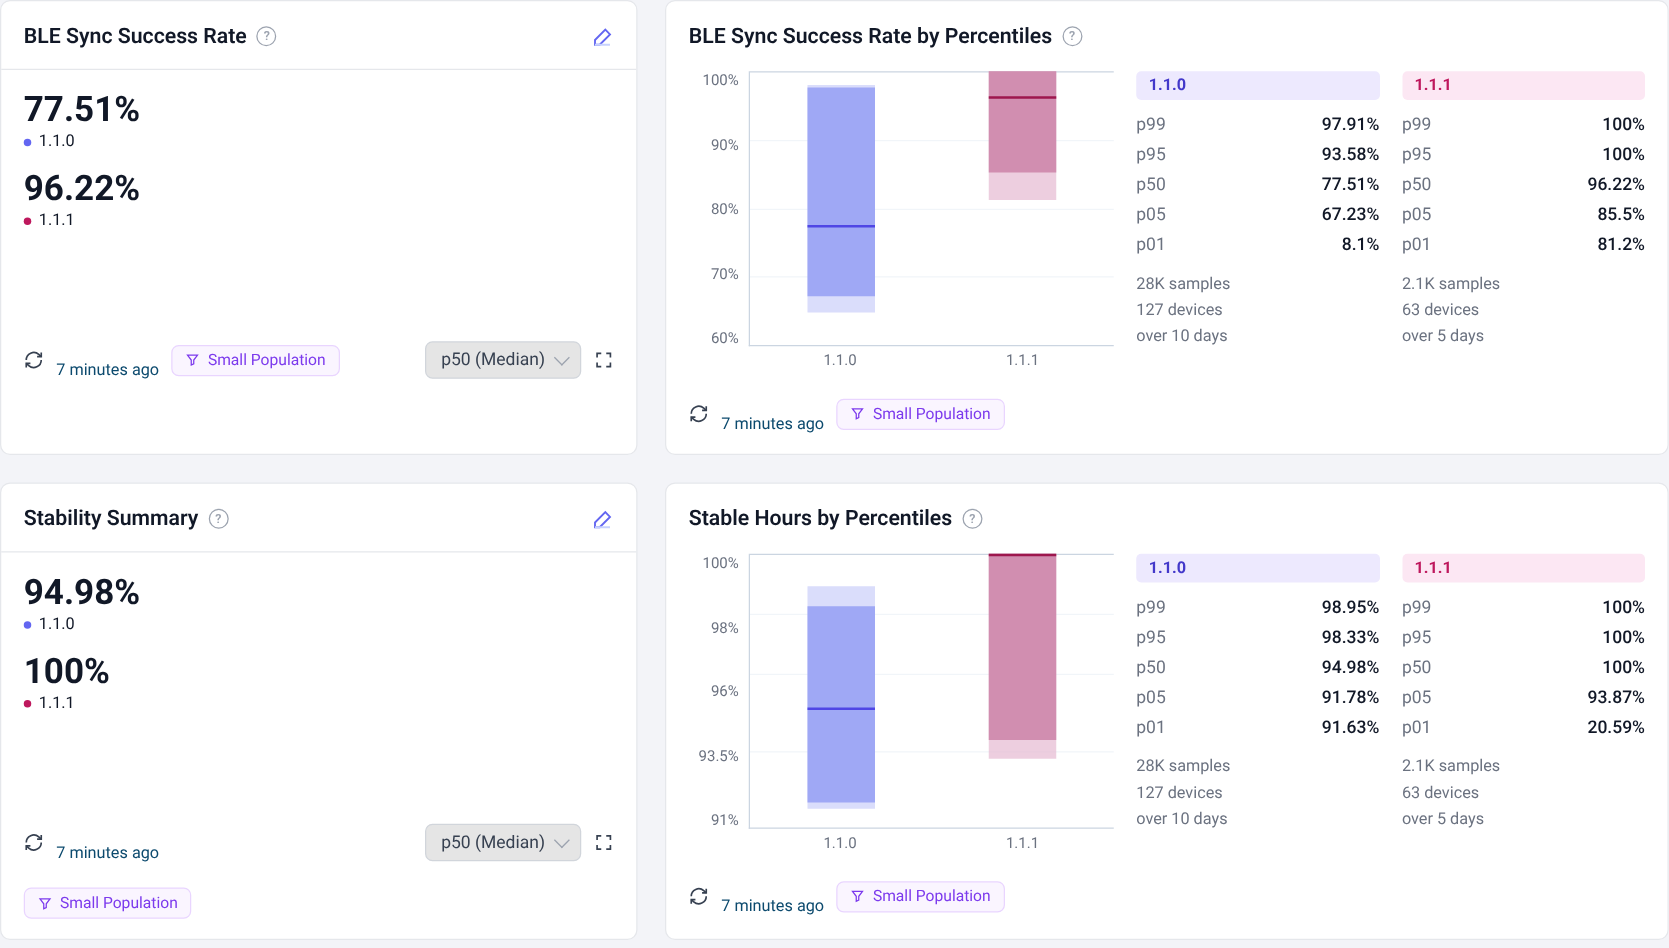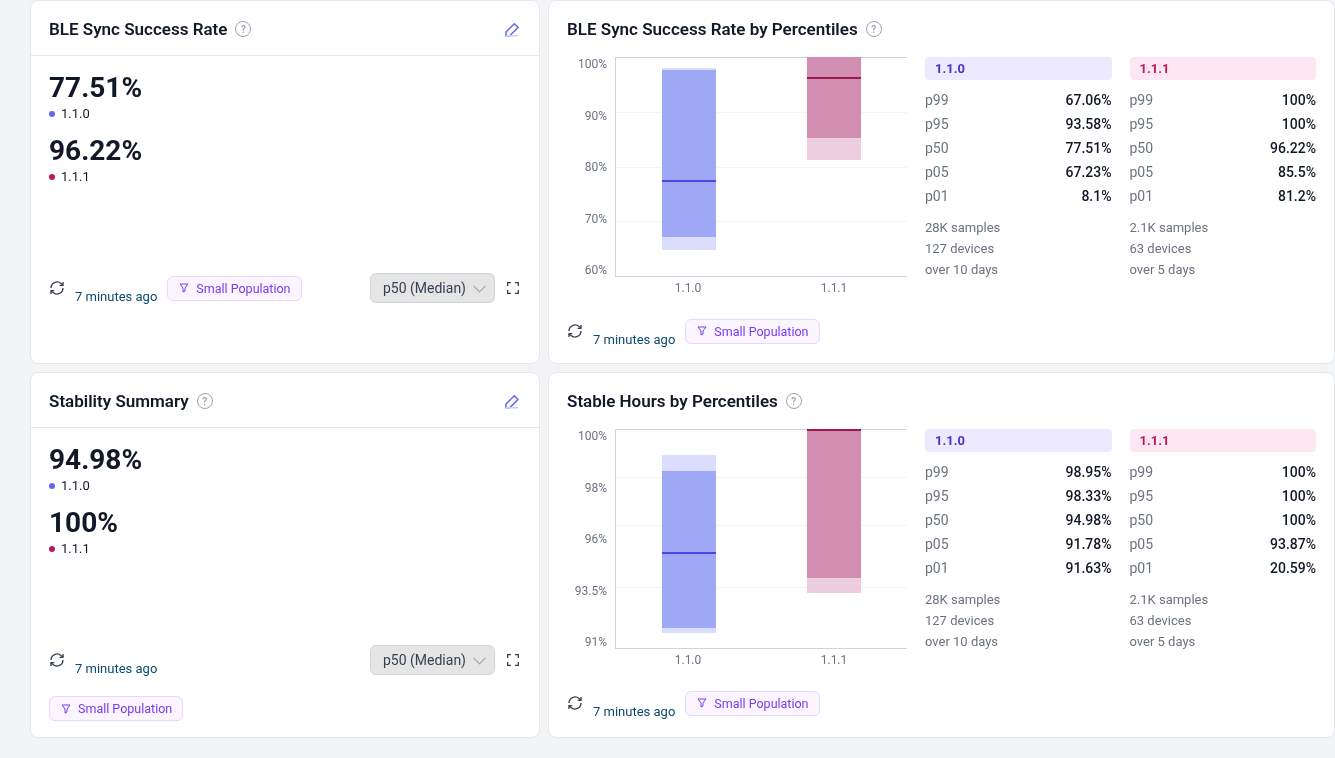--- a/index.html
+++ b/index.html
@@ -15,21 +15,21 @@
     --pink:#be185d;
     --pink-light:#fce7f3;
     --purple-icon:#6d28d9;
     --bar-blue:#9fa8f5;
     --bar-blue-mid:#c1c7f8;
     --bar-pink:#d18eb0;
     --bar-pink-mid:#e5b9d1;
   }
   *{box-sizing:border-box;font-family:-apple-system,BlinkMacSystemFont,'Segoe UI',Roboto,Helvetica,Arial,sans-serif;}
   body{margin:0;background:var(--bg);padding:0px;color:var(--text);}
-  .grid{display:grid;grid-template-columns:510px 1fr;gap:8px;padding-left:30px;}
+  .grid{display:grid;grid-template-columns:510px 1fr;gap:22px;}
   .card{background:var(--card);border:1px solid var(--border);border-radius:8px;}
   .card-header{display:flex;align-items:center;justify-content:space-between;padding:18px 18px 16px;border-bottom:1px solid var(--border);}
   .card-title{font-size:17px;font-weight:600;display:flex;align-items:center;gap:8px;}
   .help{width:16px;height:16px;border:1.5px solid #9ca3af;border-radius:50%;display:inline-flex;align-items:center;justify-content:center;font-size:10px;color:#9ca3af;}
   .edit-ic{color:var(--violet);}
   .big-stat{padding:16px 18px 0;}
   .stat-val{font-size:28px;font-weight:700;line-height:1.15;}
   .stat-ver{font-size:13px;margin-top:2px;margin-bottom:14px;display:flex;align-items:center;gap:6px;}
   .dot{width:6px;height:6px;border-radius:50%;display:inline-block;}
   .dot-blue{background:var(--violet);}
@@ -169,21 +169,21 @@
         <div class="xlabels">
             <span>1.1.0</span>
             <span>1.1.1</span>
           </div>
       </div>
       <div class="ptables" id="ptab-ble">
           <div class="pcol">
             <div class="pver blue">1.1.0</div>
             <div class="prow">
               <span class="k">p99</span>
-              <span class="v">67.06%</span>
+              <span class="v">97.91%</span>
             </div>
             <div class="prow">
               <span class="k">p95</span>
               <span class="v">93.58%</span>
             </div>
             <div class="prow">
               <span class="k">p50</span>
               <span class="v">77.51%</span>
             </div>
             <div class="prow">

